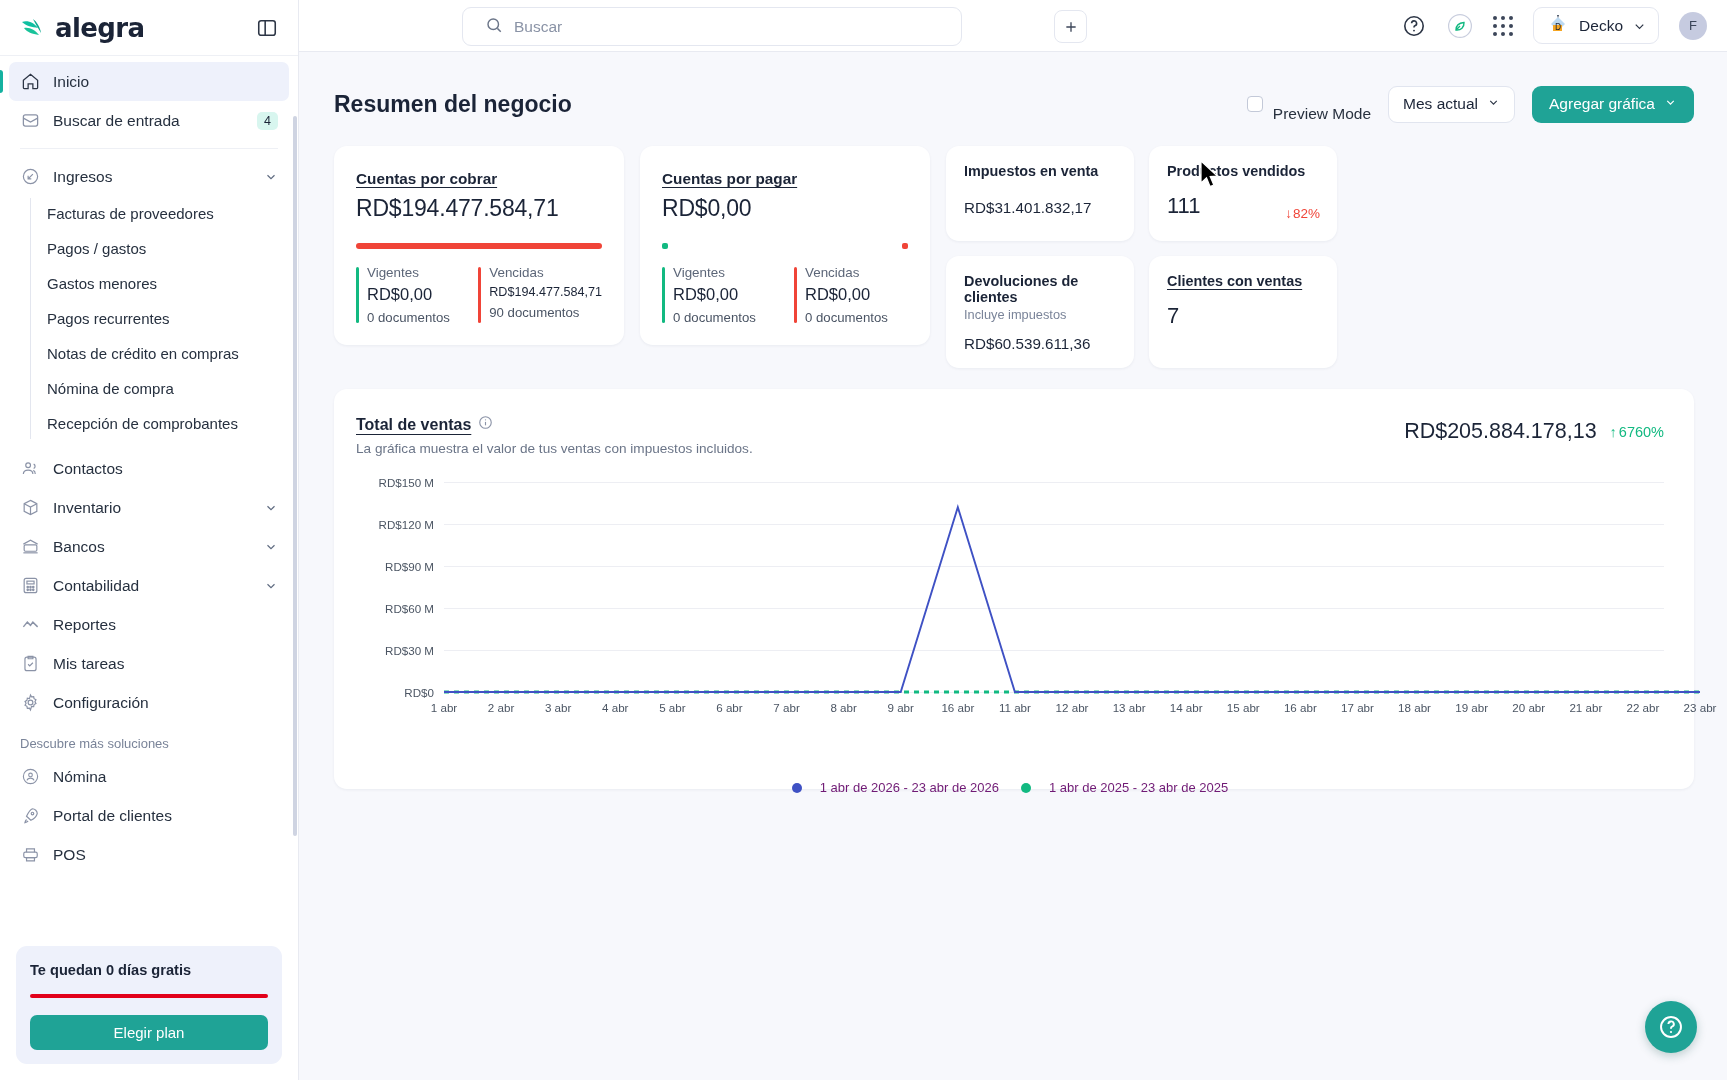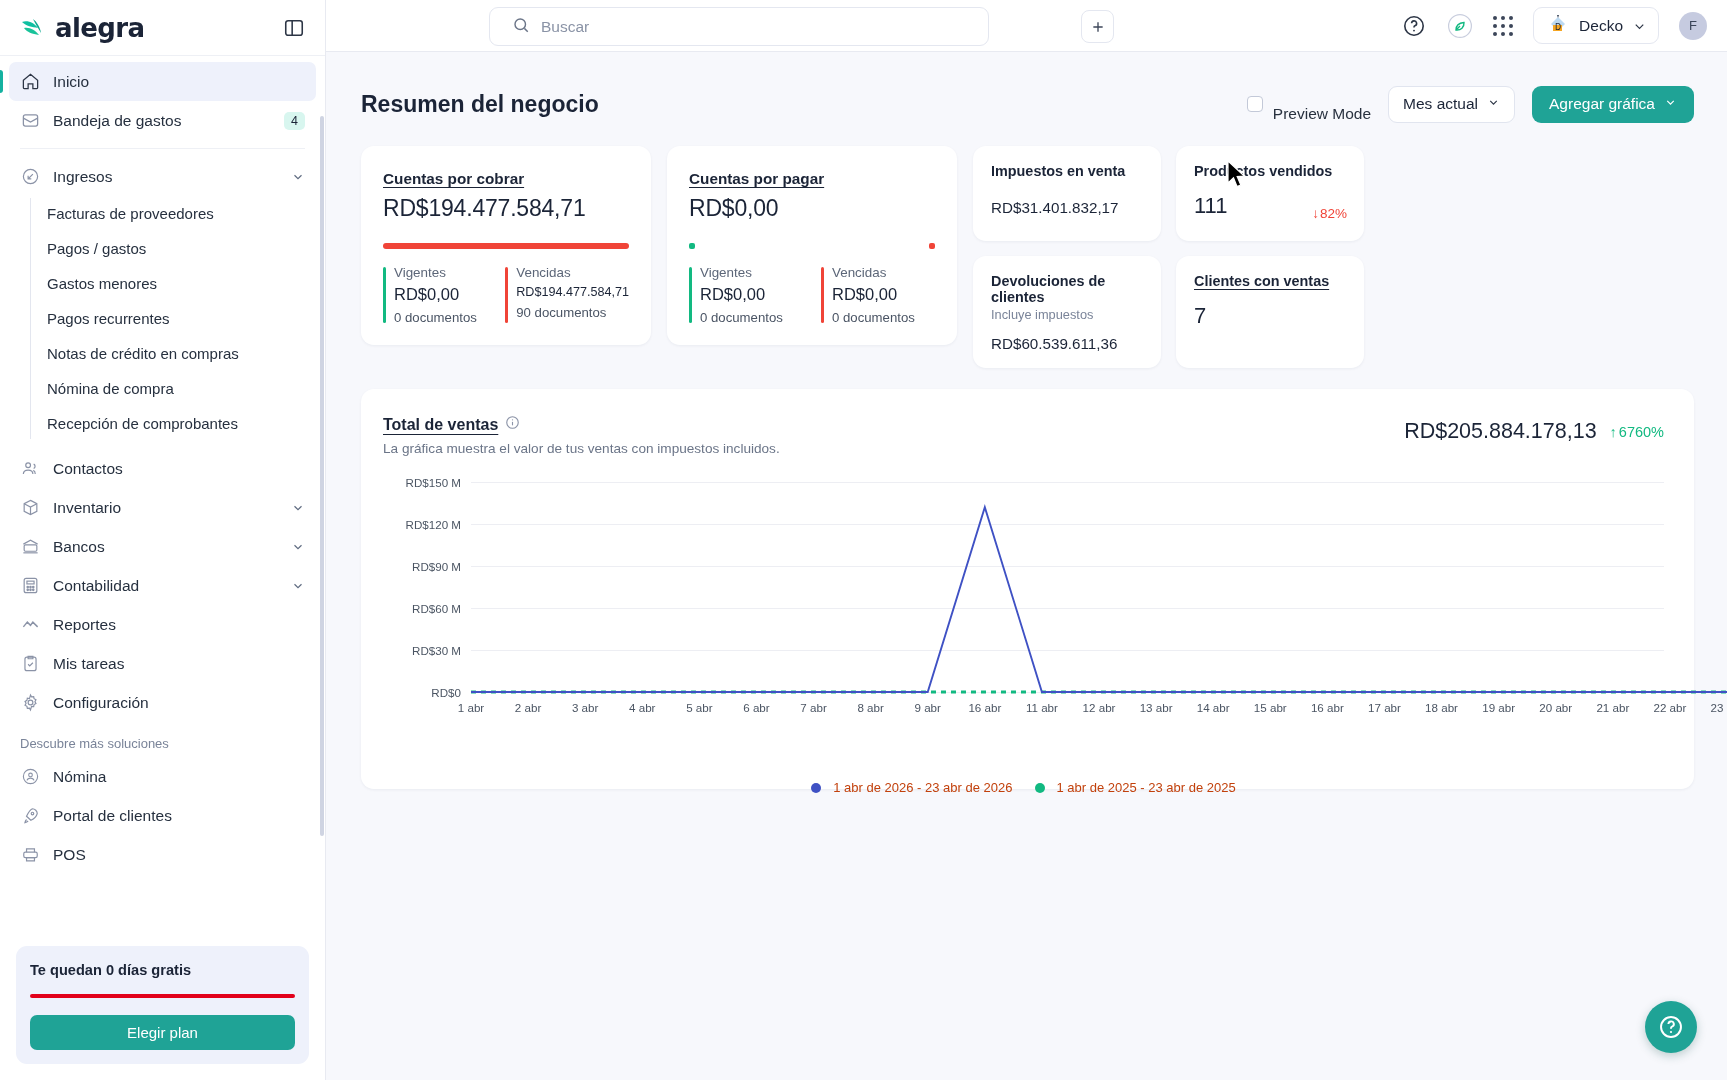--- a/index.html
+++ b/index.html
@@ -6,21 +6,21 @@
   html, body {
     width: 1727px; height: 1080px;
     font-family: "Liberation Sans", sans-serif;
     background: #ffffff;
     overflow: hidden;
   }
   .app { display: flex; width: 1727px; height: 1080px; }
 
   
   .sidebar {
-    width: 326px; height: 1080px; background: #ffffff;
+    width: 299px; height: 1080px; background: #ffffff;
     border-right: 1px solid #e8eaf1;
     display: flex; flex-direction: column; position: relative;
   }
   .sb-top {
     height: 56px; display: flex; align-items: center;
     justify-content: space-between; padding: 0 20px 0 20px;
     border-bottom: 1px solid #eef0f5;
   }
   .logo { display: flex; align-items: center; gap: 7px; }
   .logo-mark { width: 28px; height: 24px; position: relative; }
@@ -185,21 +185,21 @@
   .ch-total { font-size: 21.5px; color: #1b2437; }
   .ch-delta { font-size: 14.5px; color: #12b981; display:flex; align-items:center; gap:2px;}
   .plot { position: relative; margin-top: 26px; height: 245px; }
   .ylab { position: absolute; right: 100%; transform: translateY(-50%); padding-right: 10px;
           font-size: 11.6px; color: #4b5563; white-space: nowrap; }
   .plot-inner { position: absolute; left: 88px; right: 0; top: 0; bottom: 35px; }
   .gl { position: absolute; left: 0; right: 0; height: 1px; background: #edeef3; }
   .xlab { position: absolute; top: 100%; margin-top: 9px; transform: translateX(-50%);
           font-size: 11.6px; color: #4b5563; white-space: nowrap; }
   .legend { display: flex; justify-content: center; gap: 22px; margin-top: 53px; }
-  .lg-item { display: flex; align-items: center; gap: 12px; font-size: 13px; color: #c2410c; cursor:pointer;}
+  .lg-item { display: flex; align-items: center; gap: 18px; font-size: 13px; color: #701a75; cursor:pointer;}
   .lg-dot { width: 10px; height: 10px; border-radius: 50%; display:block;}
 
   .help-fab {
     position: absolute; right: 30px; bottom: 27px; width: 52px; height: 52px;
     border-radius: 50%; background: #1fa396; color: #fff;
     display: flex; align-items: center; justify-content: center; cursor: pointer;
     box-shadow: 0 3px 10px rgba(20,80,70,.25);
   }
   .cursor { position: absolute; left: 900px; top: 108px; pointer-events: none; }
 </style>
@@ -240,21 +240,21 @@
         <span class="nav-label">Inicio</span>
       </div>
 
       <div class="nav-item">
         <span class="nav-ic">
           <svg width="19" height="19" viewBox="0 0 24 24" fill="none" stroke="#8b93a7" stroke-width="1.6">
               <rect x="3" y="5" width="18" height="14" rx="2.5"></rect>
               <path d="M3 9l9 5 9-5"></path>
             </svg>
         </span>
-        <span class="nav-label">Bandeja de gastos</span>
+        <span class="nav-label">Buscar de entrada</span>
         <span class="badge">4</span>
       </div>
 
       <div class="sb-sep"></div>
 
       <div class="nav-item">
         <span class="nav-ic">
           <svg width="19" height="19" viewBox="0 0 24 24" fill="none" stroke="#8b93a7" stroke-width="1.5">
               <circle cx="12" cy="12" r="9"></circle>
               <path d="M15 9l-6 6M9 11v4h4"></path>

